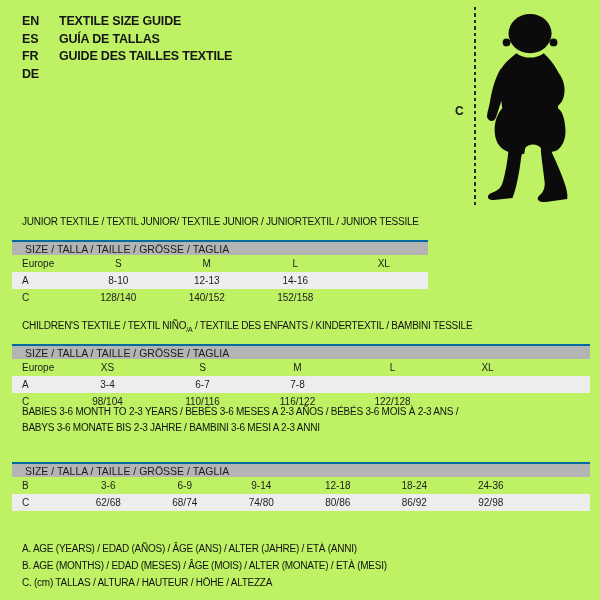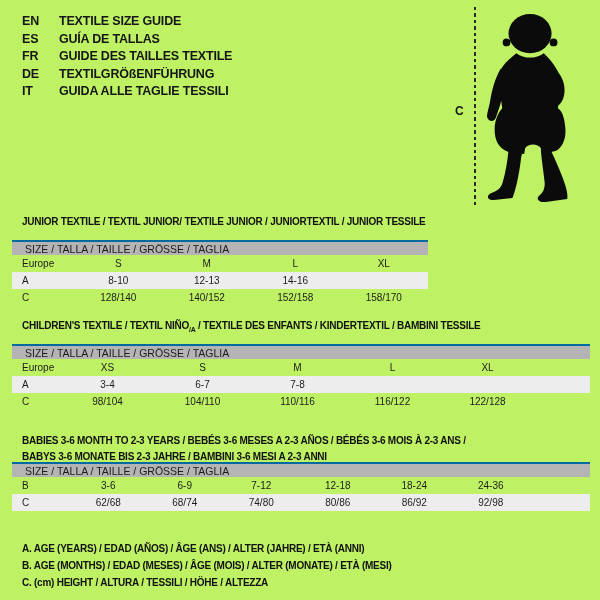--- a/index.html
+++ b/index.html
@@ -25,26 +25,26 @@
   
   .c-label { position: absolute; left: 455px; top: 104px; font-weight: bold; font-size: 12px; color: #161616; }
   .dash-line {
     position: absolute; left: 474px; top: 7px; width: 2px; height: 200px;
     background: repeating-linear-gradient(to bottom, #2a2a2a 0 3.5px, transparent 3.5px 6.5px);
   }
   .baby { position: absolute; left: 487px; top: 8px; width: 92px; height: 200px; fill: #0b0b0b; }
 
   
   .title {
-    position: absolute; font-weight: bold; font-size: 10px;
+    position: absolute; font-weight: normal; font-size: 10px;
     letter-spacing: -0.25px; color: #111111; white-space: nowrap;
   }
   #t1-title { top: 216px; left: 22px; }
   #t2-title { top: 320px; left: 22px; }
-  #t3-title { top: 433px; left: 22px; line-height: 16px; }
+  #t3-title { top: 404px; left: 22px; line-height: 16px; }
   .title sub { font-size: 7px; }
 
   
   .table { position: absolute; }
   #t1 { top: 240px; left: 12px; width: 416px; }
   #t2 { top: 344px; left: 12px; width: 578px; }
   #t3 { top: 462px; left: 12px; width: 578px; }
   .bar {
     height: 15px; line-height: 14px; background: #b4b4b4;
     border-top: 2px solid #0369a1;
@@ -54,21 +54,21 @@
   #t1 .row { grid-template-columns: 62px repeat(4, 1fr); }
   #t2 .row { grid-template-columns: 48px repeat(5, 95px); }
   #t3 .row { grid-template-columns: 58px repeat(6, 76.5px); }
   .cell { text-align: center; white-space: nowrap; }
   .lbl { text-align: left; padding-left: 10px; }
   .alt { background: #ededed; }
 
   
   .notes { position: absolute; top: 540px; left: 22px; }
   .note-line {
-    font-weight: bold; font-size: 10px; letter-spacing: -0.25px;
+    font-weight: normal; font-size: 10px; letter-spacing: -0.25px;
     line-height: 17px; color: #111111; white-space: nowrap;
   }
 </style>
 </head>
 <body>
 
 <div class="page">
 
   <div class="lang-list">
     <div class="lang-row">
@@ -78,25 +78,20 @@
     <div class="lang-row">
       <span class="lang-code">ES</span>
       <span class="lang-label">GUÍA DE TALLAS</span>
     </div>
     <div class="lang-row">
       <span class="lang-code">FR</span>
       <span class="lang-label">GUIDE DES TAILLES TEXTILE</span>
     </div>
     <div class="lang-row">
       <span class="lang-code">DE</span>
-      <span class="lang-label">TEXTILGRÖßENFÜHRUNG</span>
-    </div>
-    <div class="lang-row">
-      <span class="lang-code">IT</span>
-      <span class="lang-label">GUIDA ALLE TAGLIE TESSILI</span>
     </div>
   </div>
 
   <span class="c-label">C</span>
   <div class="dash-line"></div>
   <svg class="baby" viewBox="0 0 94 200" aria-hidden="true">
     <ellipse cx="44" cy="24" rx="22" ry="20"></ellipse>
     <circle cx="20" cy="33" r="4"></circle>
     <circle cx="68" cy="33" r="4"></circle>
     <path d="M30,44 C20,52 14,58 12,66 C10,76 15,90 16,104 L72,104 C74,88 76,70 72,62 C68,54 62,48 58,44 C50,50 38,50 30,44 Z"></path>
@@ -121,21 +116,20 @@
       <span class="cell lbl">A</span>
       <span class="cell">8-10</span>
       <span class="cell">12-13</span>
       <span class="cell">14-16</span>
     </div>
     <div class="row">
       <span class="cell lbl">C</span>
       <span class="cell">128/140</span>
       <span class="cell">140/152</span>
       <span class="cell">152/158</span>
-      <span class="cell">158/170</span>
     </div>
   </div>
 
   <div class="title" id="t2-title">
     <span>CHILDREN'S TEXTILE / TEXTIL NIÑO</span><sub>/A</sub><span> / TEXTILE DES ENFANTS / KINDERTEXTIL / BAMBINI TESSILE</span>
   </div>
   <div class="table" id="t2">
     <div class="bar">SIZE / TALLA / TAILLE / GRÖSSE / TAGLIA</div>
     <div class="row">
       <span class="cell lbl">Europe</span>
@@ -147,52 +141,51 @@
     </div>
     <div class="row alt">
       <span class="cell lbl">A</span>
       <span class="cell">3-4</span>
       <span class="cell">6-7</span>
       <span class="cell">7-8</span>
     </div>
     <div class="row">
       <span class="cell lbl">C</span>
       <span class="cell">98/104</span>
-      <span class="cell">104/110</span>
       <span class="cell">110/116</span>
       <span class="cell">116/122</span>
       <span class="cell">122/128</span>
     </div>
   </div>
 
   <div class="title" id="t3-title">
     <div>BABIES 3-6 MONTH TO 2-3 YEARS / BEBÉS 3-6 MESES A 2-3 AÑOS / BÉBÉS 3-6 MOIS À 2-3 ANS /</div>
     <div>BABYS 3-6 MONATE BIS 2-3 JAHRE / BAMBINI 3-6 MESI A 2-3 ANNI</div>
   </div>
   <div class="table" id="t3">
     <div class="bar">SIZE / TALLA / TAILLE / GRÖSSE / TAGLIA</div>
     <div class="row">
       <span class="cell lbl">B</span>
       <span class="cell">3-6</span>
       <span class="cell">6-9</span>
-      <span class="cell">7-12</span>
+      <span class="cell">9-14</span>
       <span class="cell">12-18</span>
       <span class="cell">18-24</span>
       <span class="cell">24-36</span>
     </div>
     <div class="row alt">
       <span class="cell lbl">C</span>
       <span class="cell">62/68</span>
       <span class="cell">68/74</span>
       <span class="cell">74/80</span>
       <span class="cell">80/86</span>
       <span class="cell">86/92</span>
       <span class="cell">92/98</span>
     </div>
   </div>
 
   <div class="notes">
     <div class="note-line">A. AGE (YEARS) / EDAD (AÑOS) / ÂGE (ANS) / ALTER (JAHRE) / ETÀ (ANNI)</div>
     <div class="note-line">B. AGE (MONTHS) / EDAD (MESES) / ÂGE (MOIS) / ALTER (MONATE) / ETÀ (MESI)</div>
-    <div class="note-line">C. (cm) HEIGHT / ALTURA / TESSILI / HÖHE / ALTEZZA</div>
+    <div class="note-line">C. (cm) TALLAS / ALTURA / HAUTEUR / HÖHE / ALTEZZA</div>
   </div>
 
 </div>
 
 </body></html>

